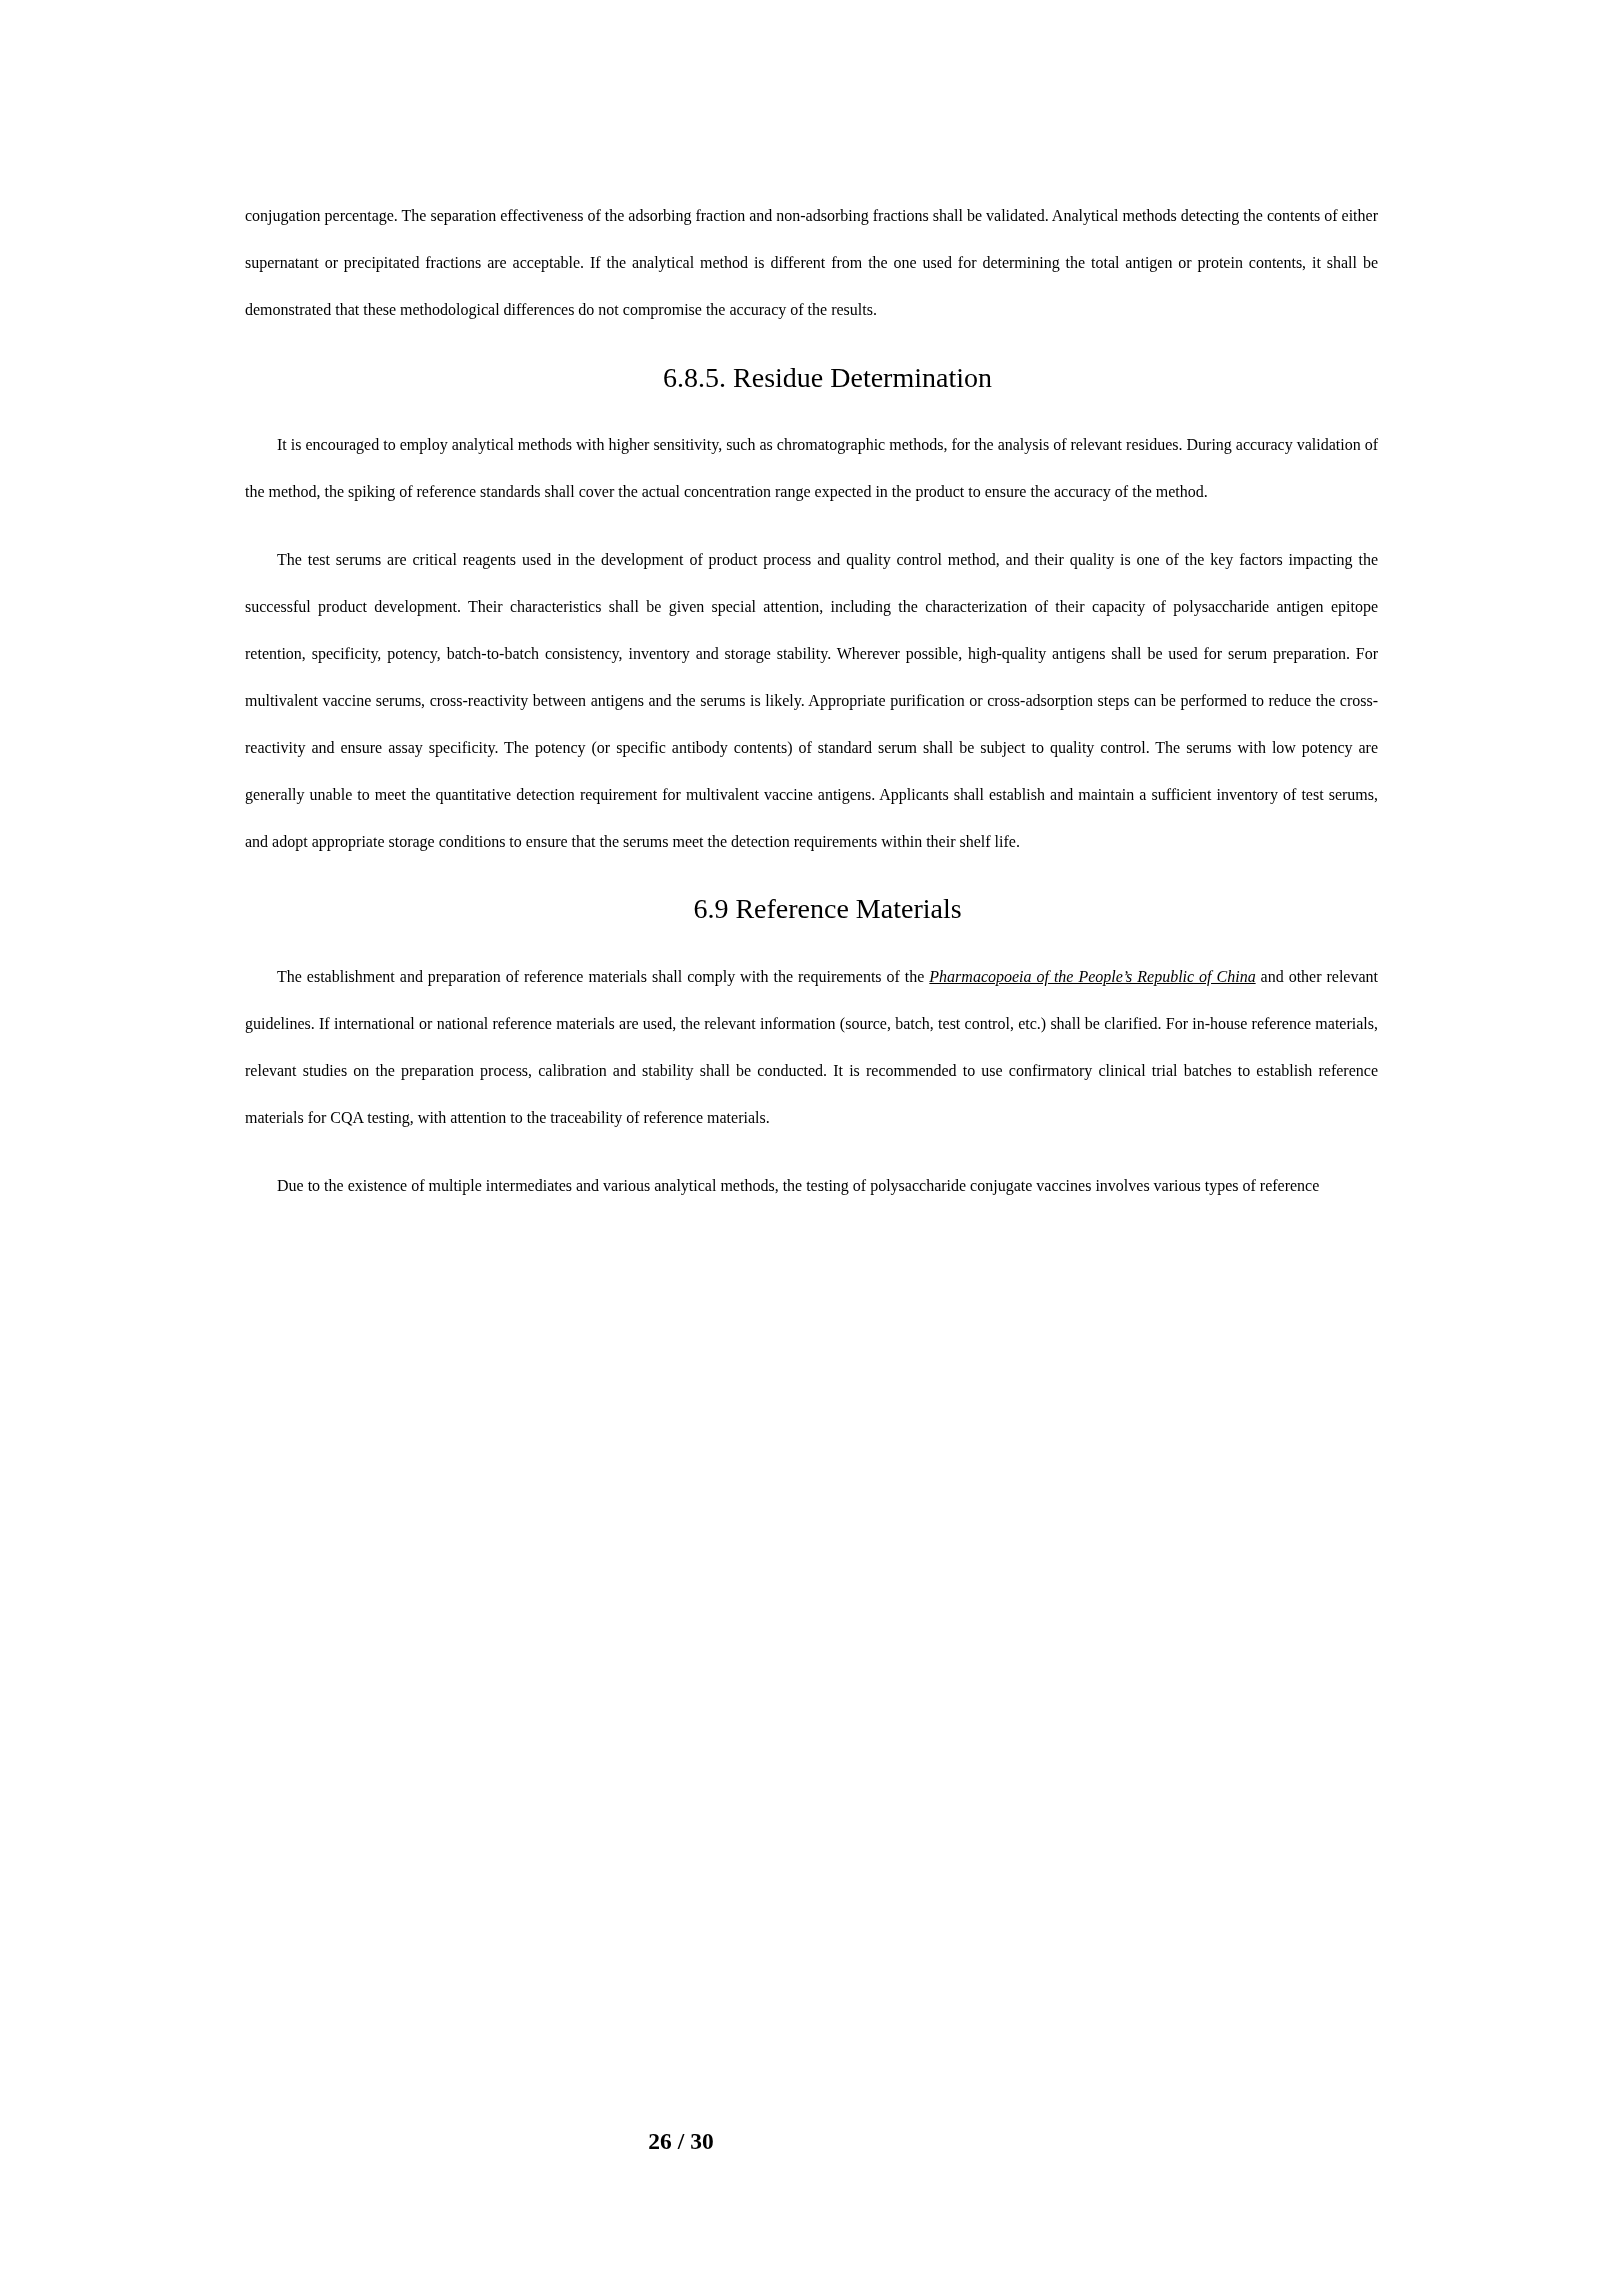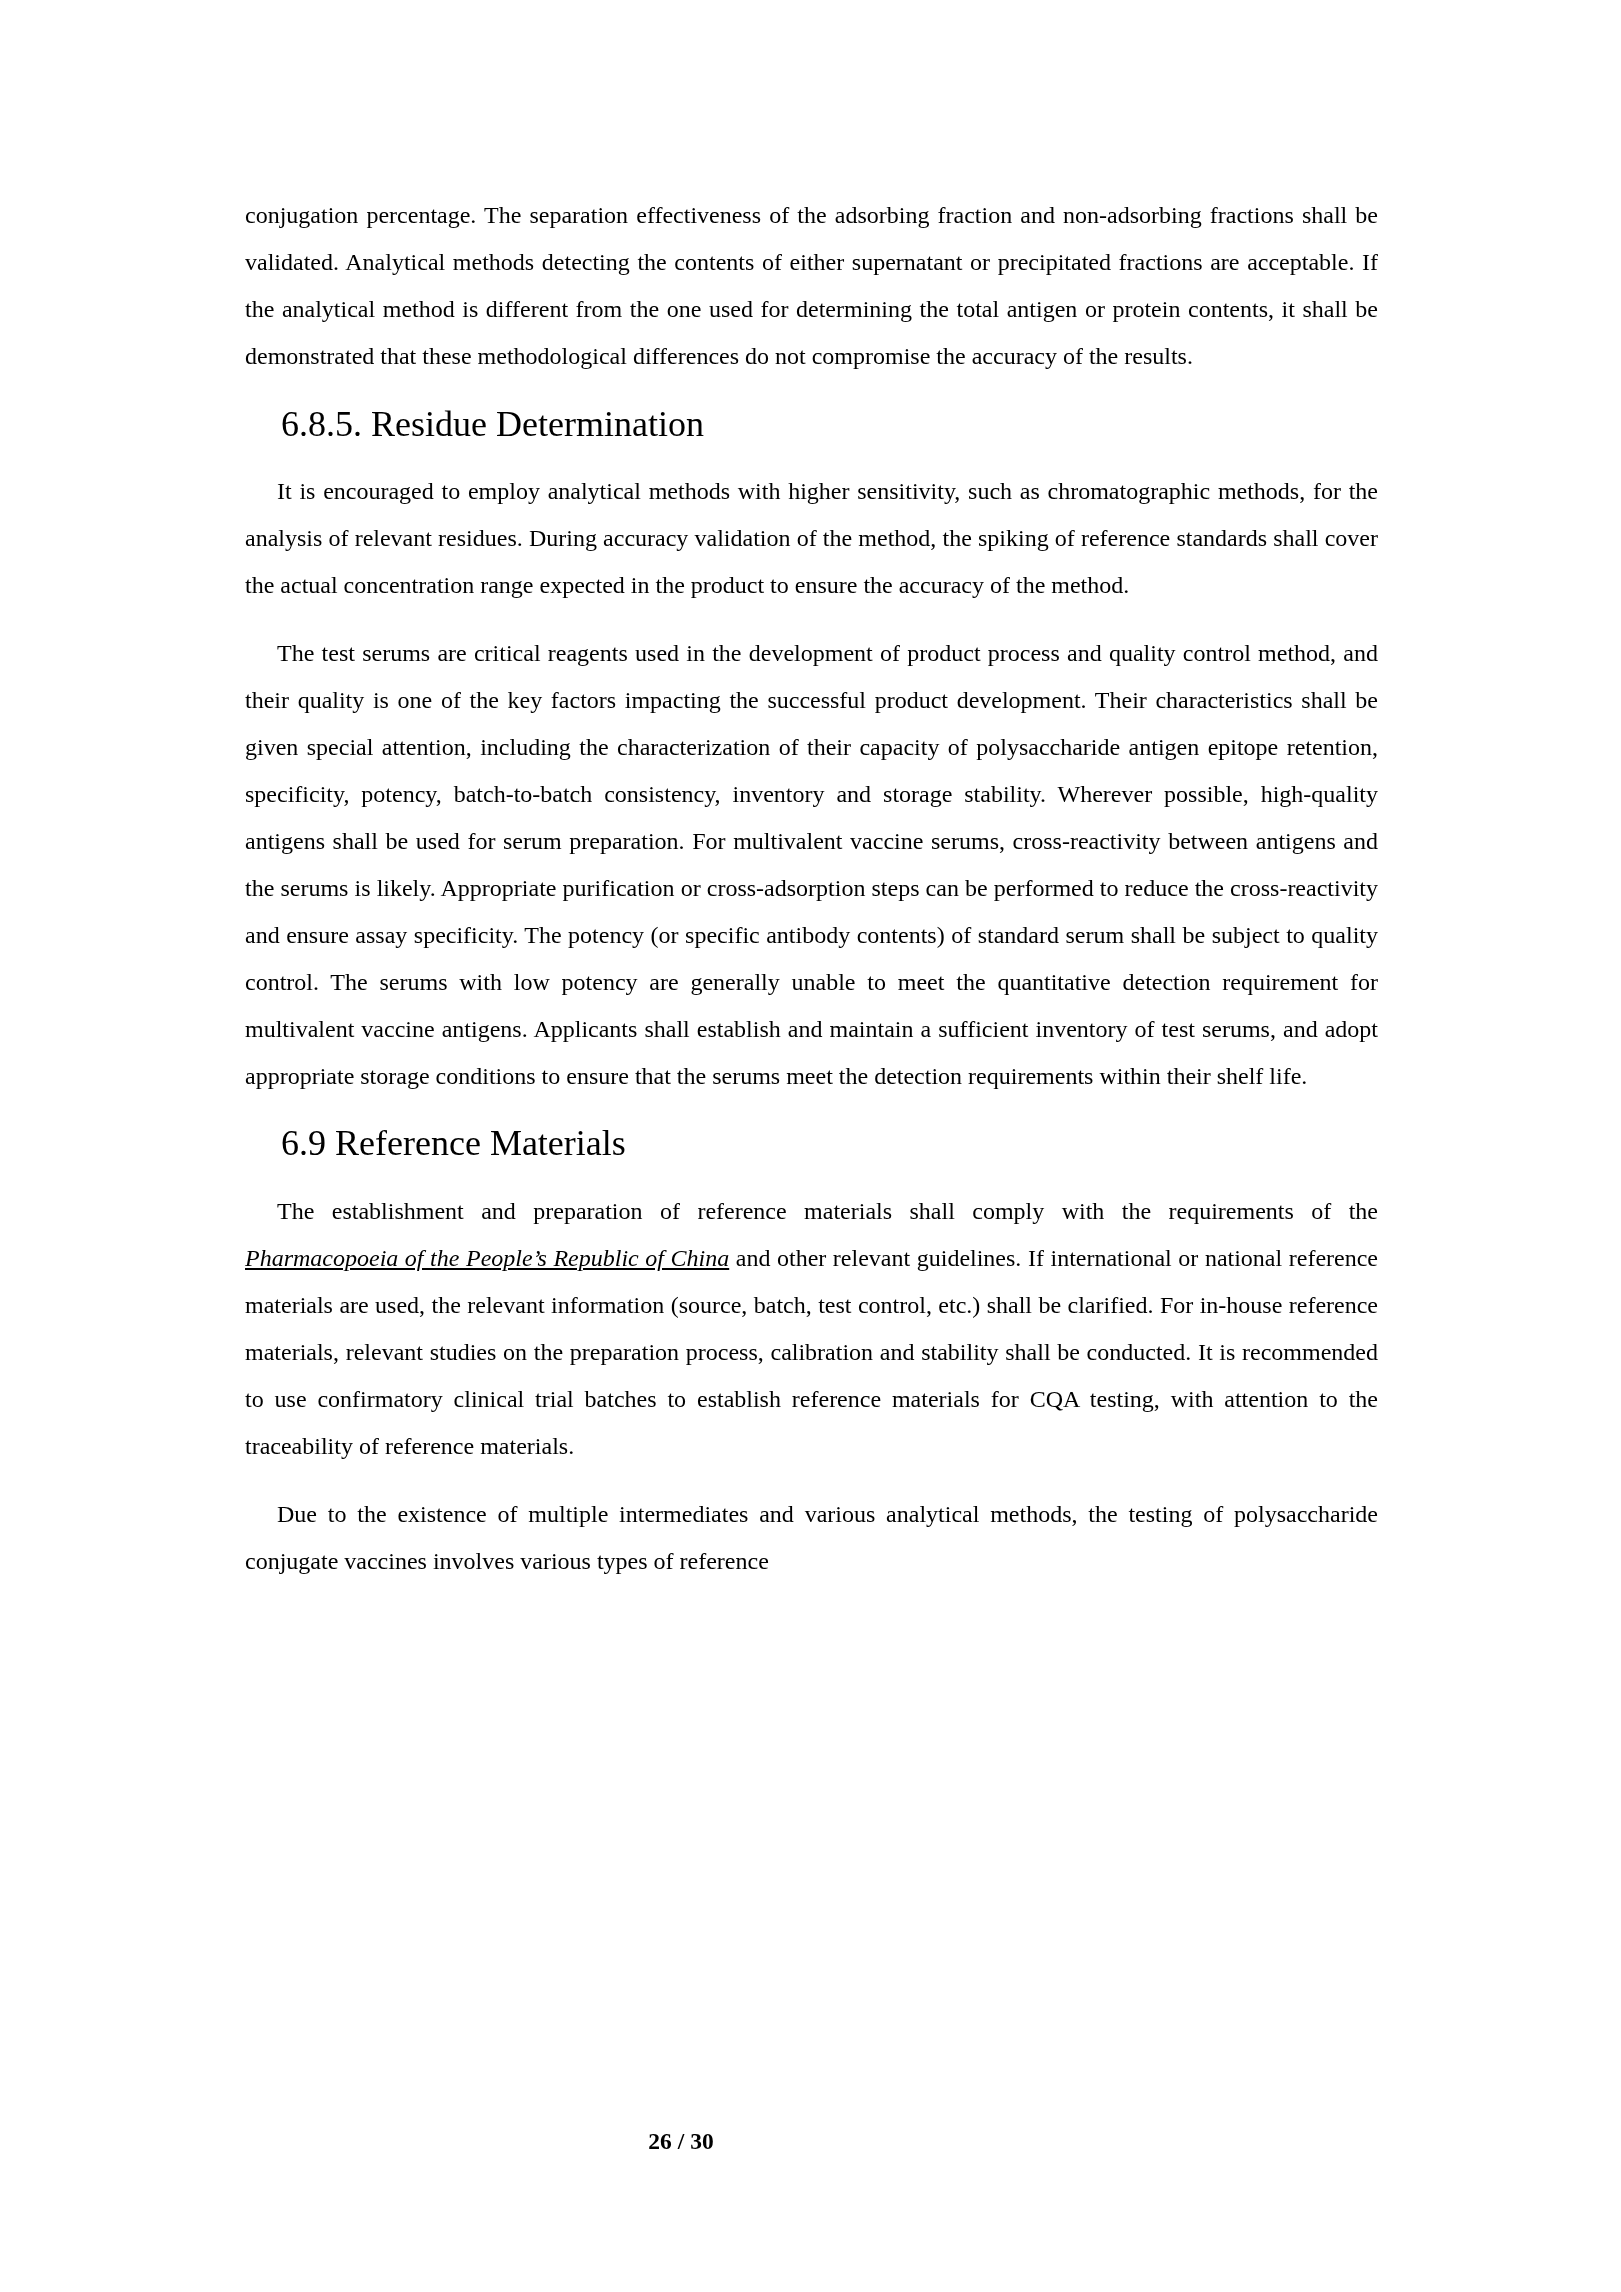--- a/index.html
+++ b/index.html
@@ -16,39 +16,40 @@
       color: #000000;
     }
     .page {
       position: absolute;
       left: 245px;
       top: 192px;
       width: 1133px;
     }
     .para {
       margin: 0;
-      font-size: 24px;
+      font-size: 16px;
       line-height: 47px;
       text-align: justify;
       text-indent: 32px;
     }
     .para.cont {
       text-indent: 0;
     }
     .para + .para,
     .heading + .para,
     .para + .heading {
       margin-top: 20.6px;
     }
     .heading {
-      margin: 4px;
-      font-size: 36px;
+      margin: 16px;
+      font-size: 28px;
       line-height: 47px;
       font-weight: normal;
       padding-left: 32px;
+      text-align: center;
     }
     .para em {
       font-style: italic;
       text-decoration: underline;
     }
     .page-number {
       position: absolute;
       left: 0;
       width: 1362px;
       top: 2123px;

